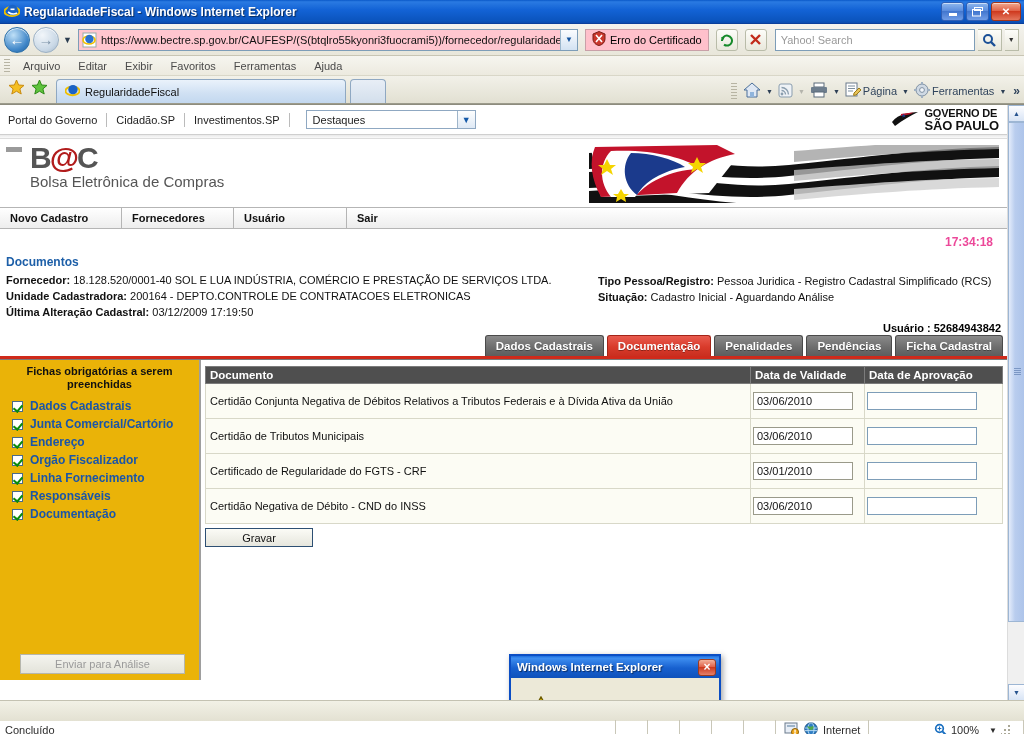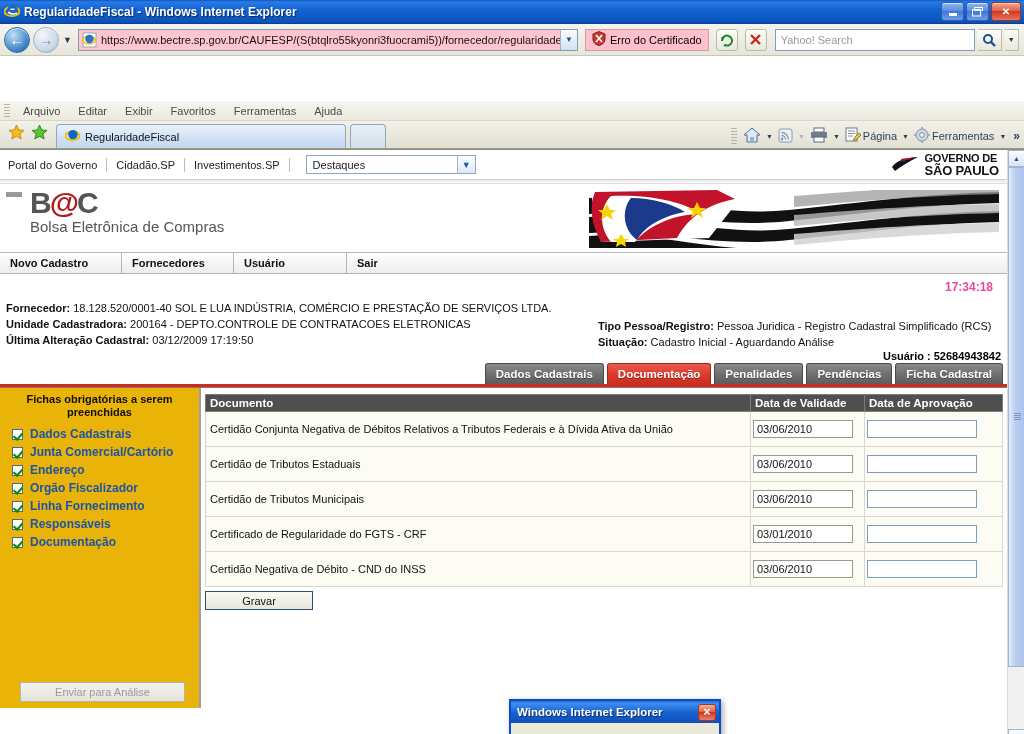--- a/index.html
+++ b/index.html
@@ -104,21 +104,20 @@
     background:linear-gradient(to bottom,#fdfdf9,#e9e8dc);
     display:flex; align-items:center; justify-content:center;
     font-size:7px; color:#333;
   }
 
   
   .menurow{
     height:20px; background:linear-gradient(to bottom,#f6f5ef,#eceadf);
     display:flex; align-items:center; padding-left:4px;
     border-bottom:1px solid #d9d7c8;
-    margin-top:45px;
   }
   .gripdots{ width:6px; height:14px; margin-right:4px;
     background:repeating-linear-gradient(to bottom,#b7b4a3 0 1px,transparent 1px 3px);}
   .menuitem{ padding:0 9px; font-size:11px; color:#4a4a4a; }
 
   
   .tabrow{
     height:28px; background:linear-gradient(to bottom,#f2f1e9,#e2e0d2);
     display:flex; align-items:flex-end; padding-left:6px; position:relative;
     border-bottom:1px solid #9c9b8c;
@@ -564,20 +563,21 @@
     <div class="mainnav">
       <div>Novo Cadastro</div>
       <div>Fornecedores</div>
       <div>Usuário</div>
       <div>Sair</div>
     </div>
 
     <div class="clock">17:34:18</div>
 
     <div class="infoblock">
+      <div class="doctitle">Documentos</div>
       <div class="infoleft">
         <div class="inforow">
           <b>Fornecedor:</b>
           <span>18.128.520/0001-40  SOL E LUA INDÚSTRIA, COMÉRCIO E PRESTAÇÃO DE SERVIÇOS LTDA.</span>
         </div>
         <div class="inforow">
           <b>Unidade Cadastradora:</b>
           <span>200164 - DEPTO.CONTROLE DE CONTRATACOES ELETRONICAS</span>
         </div>
         <div class="inforow">
@@ -657,29 +657,20 @@
           <thead>
             <tr>
               <th>Documento</th>
               <th>Data de Validade</th>
               <th>Data de Aprovação</th>
             </tr>
           </thead>
           <tbody>
             <tr>
               <td class="namecell">Certidão Conjunta Negativa de Débitos Relativos a Tributos Federais e à Dívida Ativa da União</td>
-              <td class="inputcell">
-                <input class="dtinput" value="03/06/2010" style="">
-              </td>
-              <td class="inputcell">
-                <input class="apinput" value="" style="">
-              </td>
-            </tr>
-            <tr>
-              <td class="namecell">Certidão de Tributos Estaduais</td>
               <td class="inputcell">
                 <input class="dtinput" value="03/06/2010" style="">
               </td>
               <td class="inputcell">
                 <input class="apinput" value="" style="">
               </td>
             </tr>
             <tr>
               <td class="namecell">Certidão de Tributos Municipais</td>
               <td class="inputcell">

